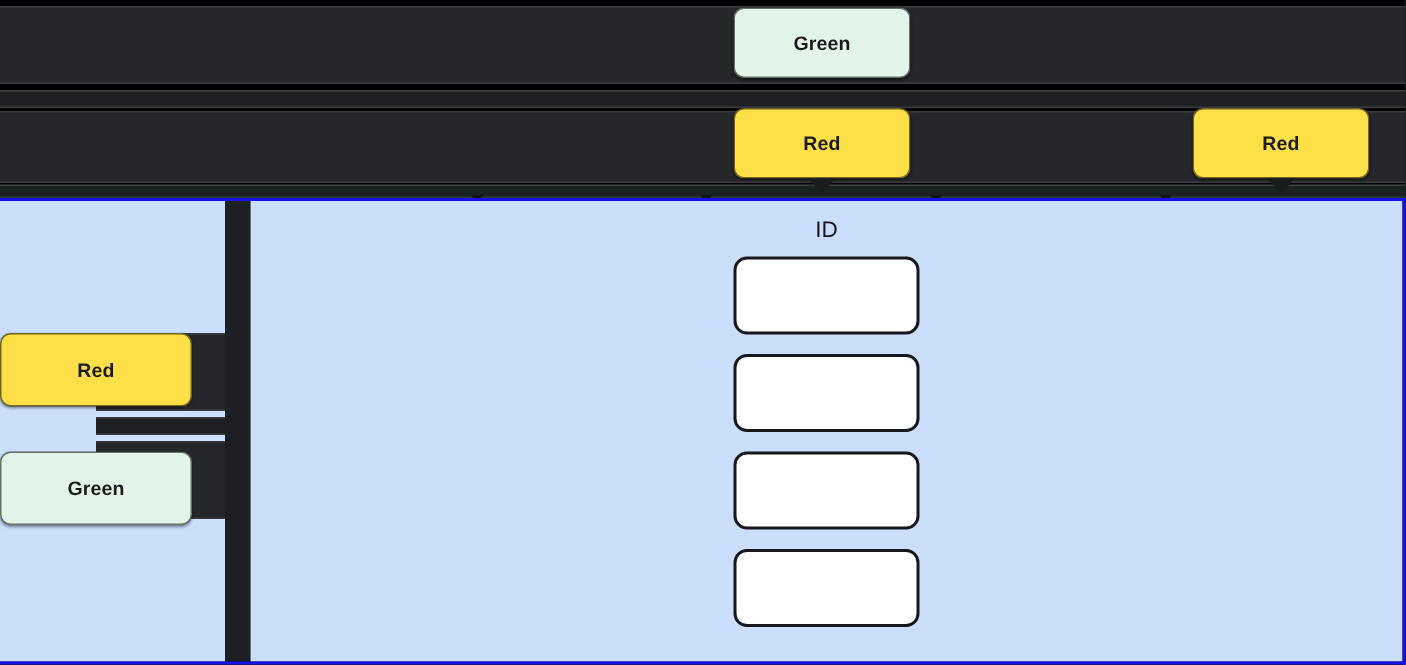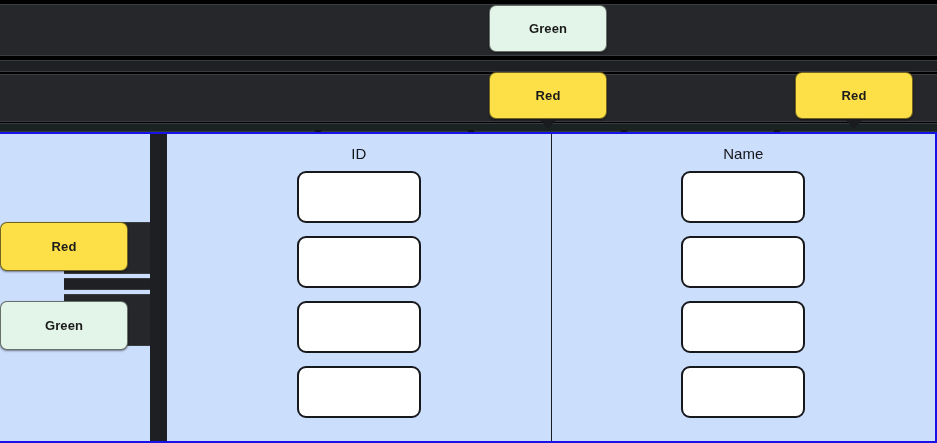--- a/index.html
+++ b/index.html
@@ -221,29 +221,20 @@
       <div class="col-header">ID</div>
       <div class="cells">
         <div class="cell"></div>
         <div class="cell"></div>
         <div class="cell"></div>
         <div class="cell"></div>
       </div>
     </div>
 
 
-    <div class="col">
-      <div class="col-header">Name</div>
-      <div class="cells">
-        <div class="cell"></div>
-        <div class="cell"></div>
-        <div class="cell"></div>
-        <div class="cell"></div>
-      </div>
-    </div>
 
 
 
   </div>
 
   <div id="selection"></div>
 
 </div>
 
 </body></html>

